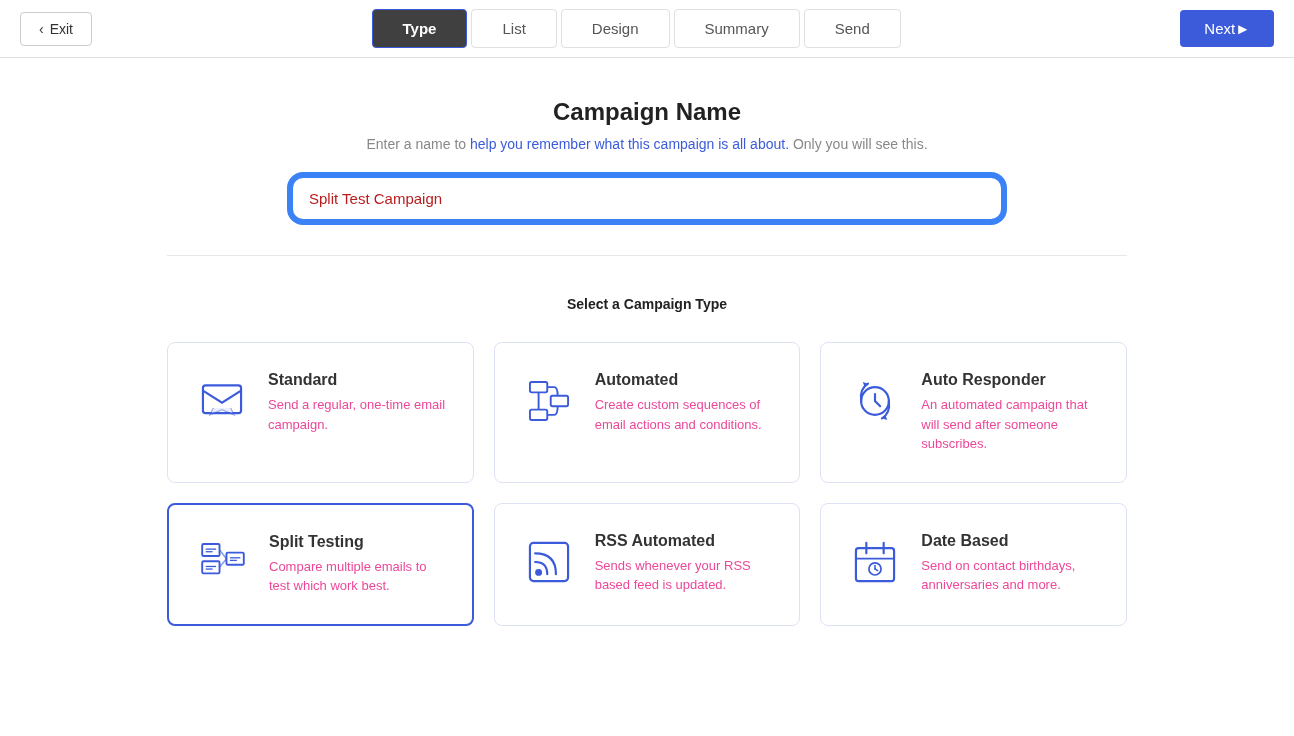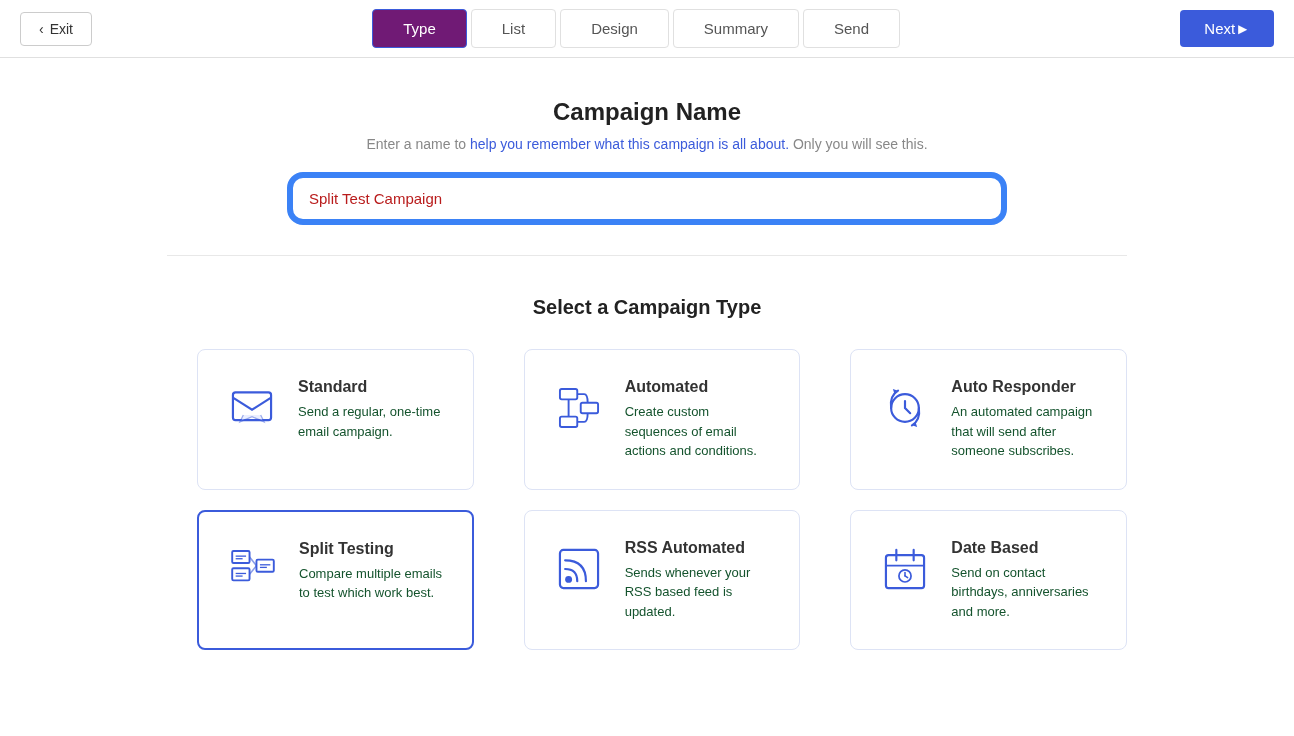--- a/index.html
+++ b/index.html
@@ -34,23 +34,24 @@
     .nav-tab {
       padding: 10px 30px;
       border: 1px solid #e0e0e0;
       background: #fff;
       border-radius: 4px;
       cursor: pointer;
       font-size: 15px;
       color: #555;
     }
     .nav-tab.active {
-      background: #701a75;
+      background: #404040;
       color: #fff;
       border-color: #3b5bdb;
+      font-weight: bold;
     }
     .next-btn {
       display: flex;
       align-items: center;
       gap: 0;
       background: #3b5bdb;
       color: #fff;
       border: none;
       padding: 10px 24px;
       border-radius: 4px;
@@ -98,21 +99,21 @@
 
     .divider {
       border: none;
       border-top: 1px solid #e8e8e8;
       margin: 10px 0 40px 0;
     }
 
     
     .type-title {
       text-align: center;
-      font-size: 20px;
+      font-size: 14px;
       font-weight: 700;
       color: #222;
       margin-bottom: 30px;
     }
 
     .campaign-grid {
       display: grid;
       grid-template-columns: repeat(3, 1fr);
       gap: 20px;
     }
@@ -120,21 +121,20 @@
     .campaign-card {
       border: 1px solid #dde3f5;
       border-radius: 8px;
       padding: 28px 24px;
       display: flex;
       align-items: flex-start;
       gap: 16px;
       cursor: pointer;
       transition: border-color 0.2s;
       background: #fff;
-      margin-left: 30px;
     }
     .campaign-card.selected {
       border: 2px solid #3b5bdb;
       background: #fff;
       justify-content: center;
     }
 
     .card-icon {
       flex-shrink: 0;
       width: 60px;
@@ -151,21 +151,21 @@
 
     .card-content {}
     .card-title {
       font-size: 16px;
       font-weight: 700;
       color: #333;
       margin-bottom: 6px;
     }
     .card-desc {
       font-size: 13px;
-      color: #14532d;
+      color: #ec4899;
       line-height: 1.5;
     }
   </style>
 </head>
 <body>
 
 <header class="header">
   <button class="exit-btn">
     <span>‹</span>
     <span>Exit</span>

